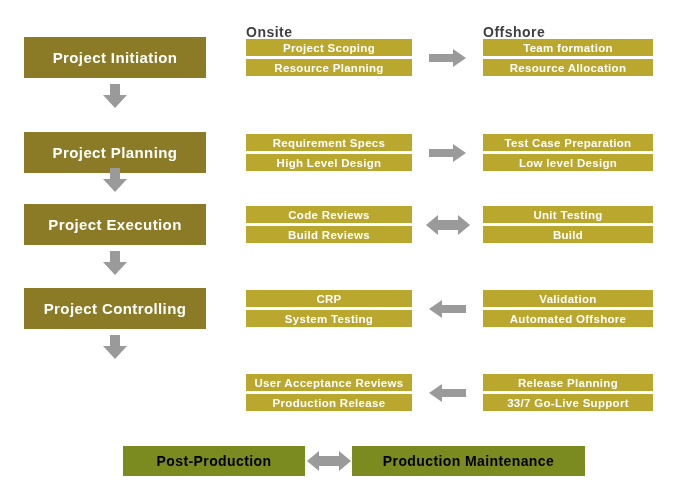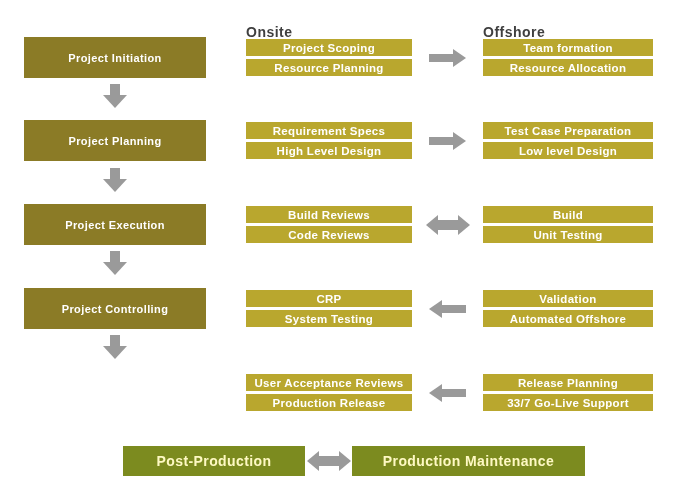--- a/index.html
+++ b/index.html
@@ -21,32 +21,32 @@
     font-weight: bold;
     color: #3f3f3f;
     letter-spacing: 0.5px;
     margin-top: 16px;
   }
   .col-header.onsite   { left: 246px; width: 166px; }
   .col-header.offshore { left: 483px; width: 169px; }
 
   .row { position: absolute; left: 0; width: 677px; height: 41px; }
   .row.r0 { top: 37px; }
-  .row.r1 { top: 120px; padding-left: 16px; }
+  .row.r1 { top: 132px; padding-left: 16px; }
   .row.r2 { top: 204px; }
   .row.r3 { top: 288px; padding-left: 48px; }
   .row.r4 { top: 372px; }
 
   .phase-box {
     position: absolute;
     left: 24px; top: 0;
     width: 182px; height: 41px;
     background: #8b7b26;
     color: #ffffff;
-    font-size: 11px;
+    font-size: 15px;
     font-weight: bold;
     letter-spacing: 0.4px;
     display: flex; align-items: center; justify-content: center;
   }
   .pair { position: absolute; top: 2px; }
   .pair.onsite   { left: 246px; width: 166px; }
   .pair.offshore { left: 483px; width: 170px; }
   .task-box {
     width: 100%; height: 17px;
     background: #b9a72e;
@@ -72,21 +72,21 @@
   }
   .down-arrow.d0 { top: 84px; }
   .down-arrow.d1 { top: 168px; }
   .down-arrow.d2 { top: 251px; }
   .down-arrow.d3 { top: 335px; }
 
   .bottom-row { position: absolute; top: 446px; left: 0; width: 677px; height: 30px; }
   .bottom-box {
     position: absolute; top: 0; height: 30px;
     background: #7c8b1f;
-    color: #fef9c3;
+    color: #000000;
     font-size: 14px;
     font-weight: bold;
     letter-spacing: 0.4px;
     display: flex; align-items: center; justify-content: center;
   }
   .bottom-box.left  { left: 123px; width: 182px; }
   .bottom-box.right { left: 352px; width: 233px; }
   .bottom-arrow {
     position: absolute; left: 305px; top: 0;
     width: 47px; height: 30px;
@@ -134,33 +134,33 @@
       </div>
     <div class="pair offshore">
       <div class="task-box">Test Case Preparation</div>
       <div class="task-box">Low level Design</div>
     </div>
   </div>
 
   <div class="row r2">
     <div class="phase-box">Project Execution</div>
     <div class="pair onsite">
+      <div class="task-box">Code Reviews</div>
       <div class="task-box">Build Reviews</div>
-      <div class="task-box">Code Reviews</div>
     </div>
     <div class="row-arrow">
         <svg width="44" height="20" viewBox="0 0 44 20">
           <polygon points="12,0 0,10 12,20" fill="#9a9a9a"></polygon>
           <rect x="11" y="5" width="22" height="10" fill="#9a9a9a"></rect>
           <polygon points="32,0 44,10 32,20" fill="#9a9a9a"></polygon>
         </svg>
       </div>
     <div class="pair offshore">
+      <div class="task-box">Unit Testing</div>
       <div class="task-box">Build</div>
-      <div class="task-box">Unit Testing</div>
     </div>
   </div>
 
   <div class="row r3">
     <div class="phase-box">Project Controlling</div>
     <div class="pair onsite">
       <div class="task-box">CRP</div>
       <div class="task-box">System Testing</div>
     </div>
     <div class="row-arrow">

